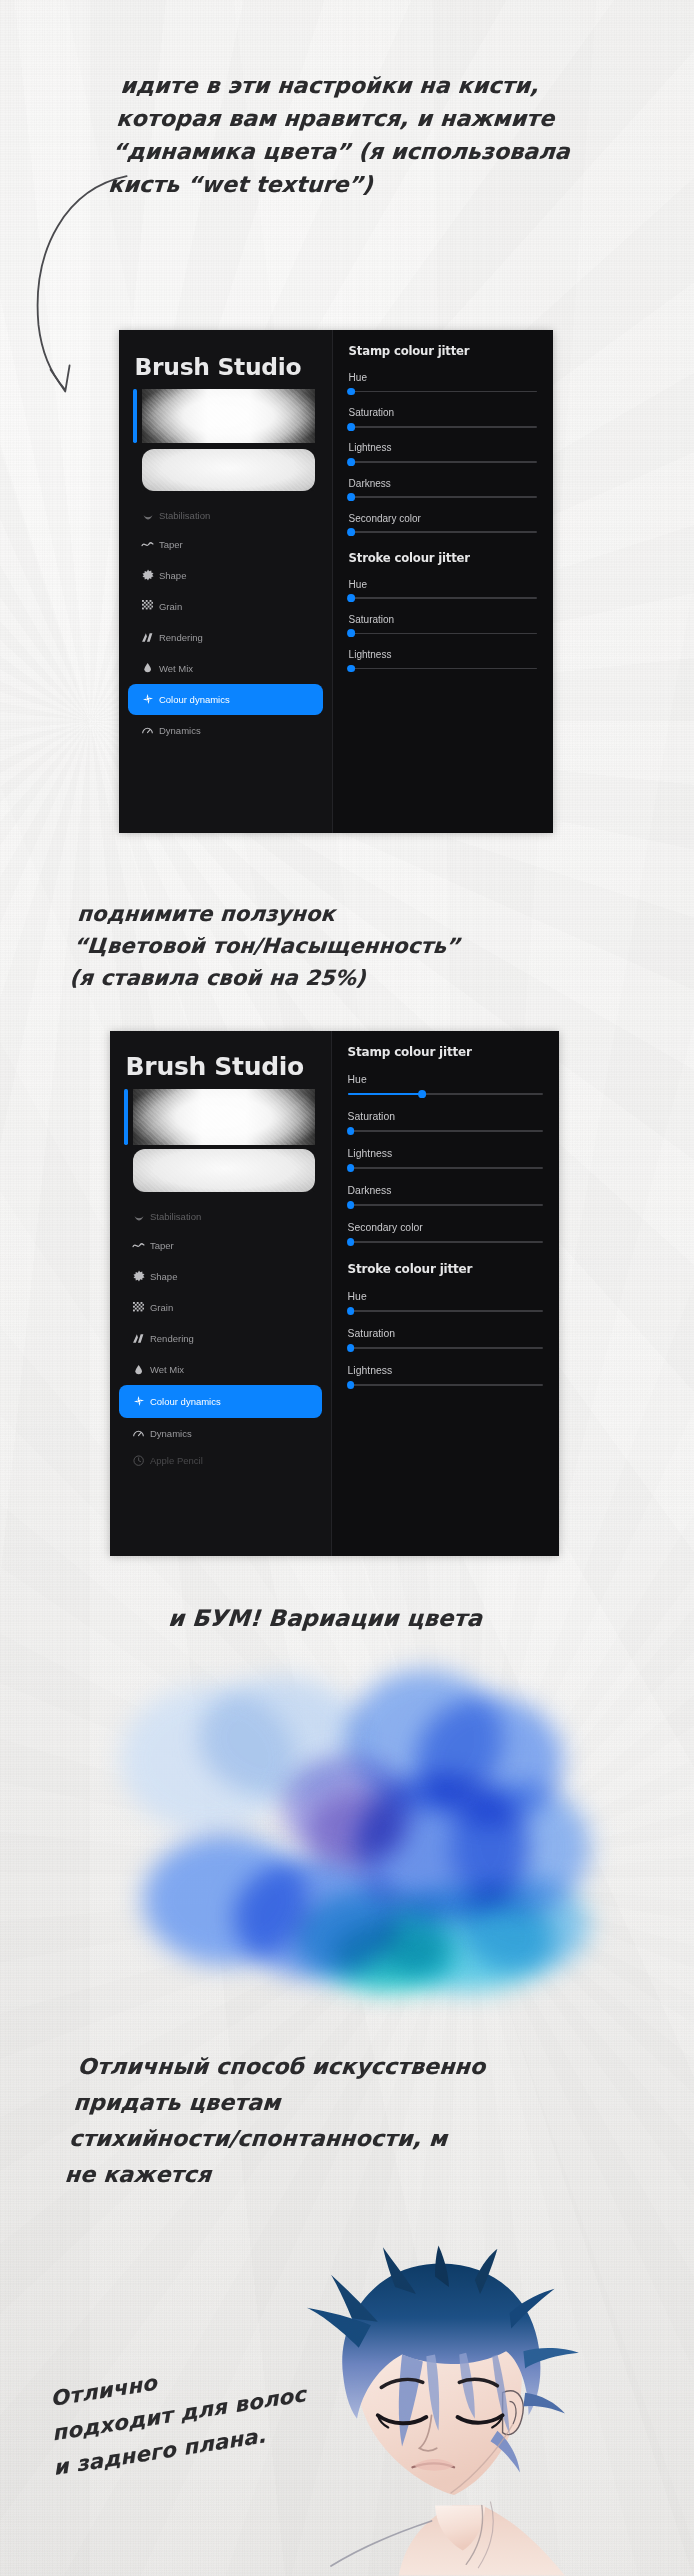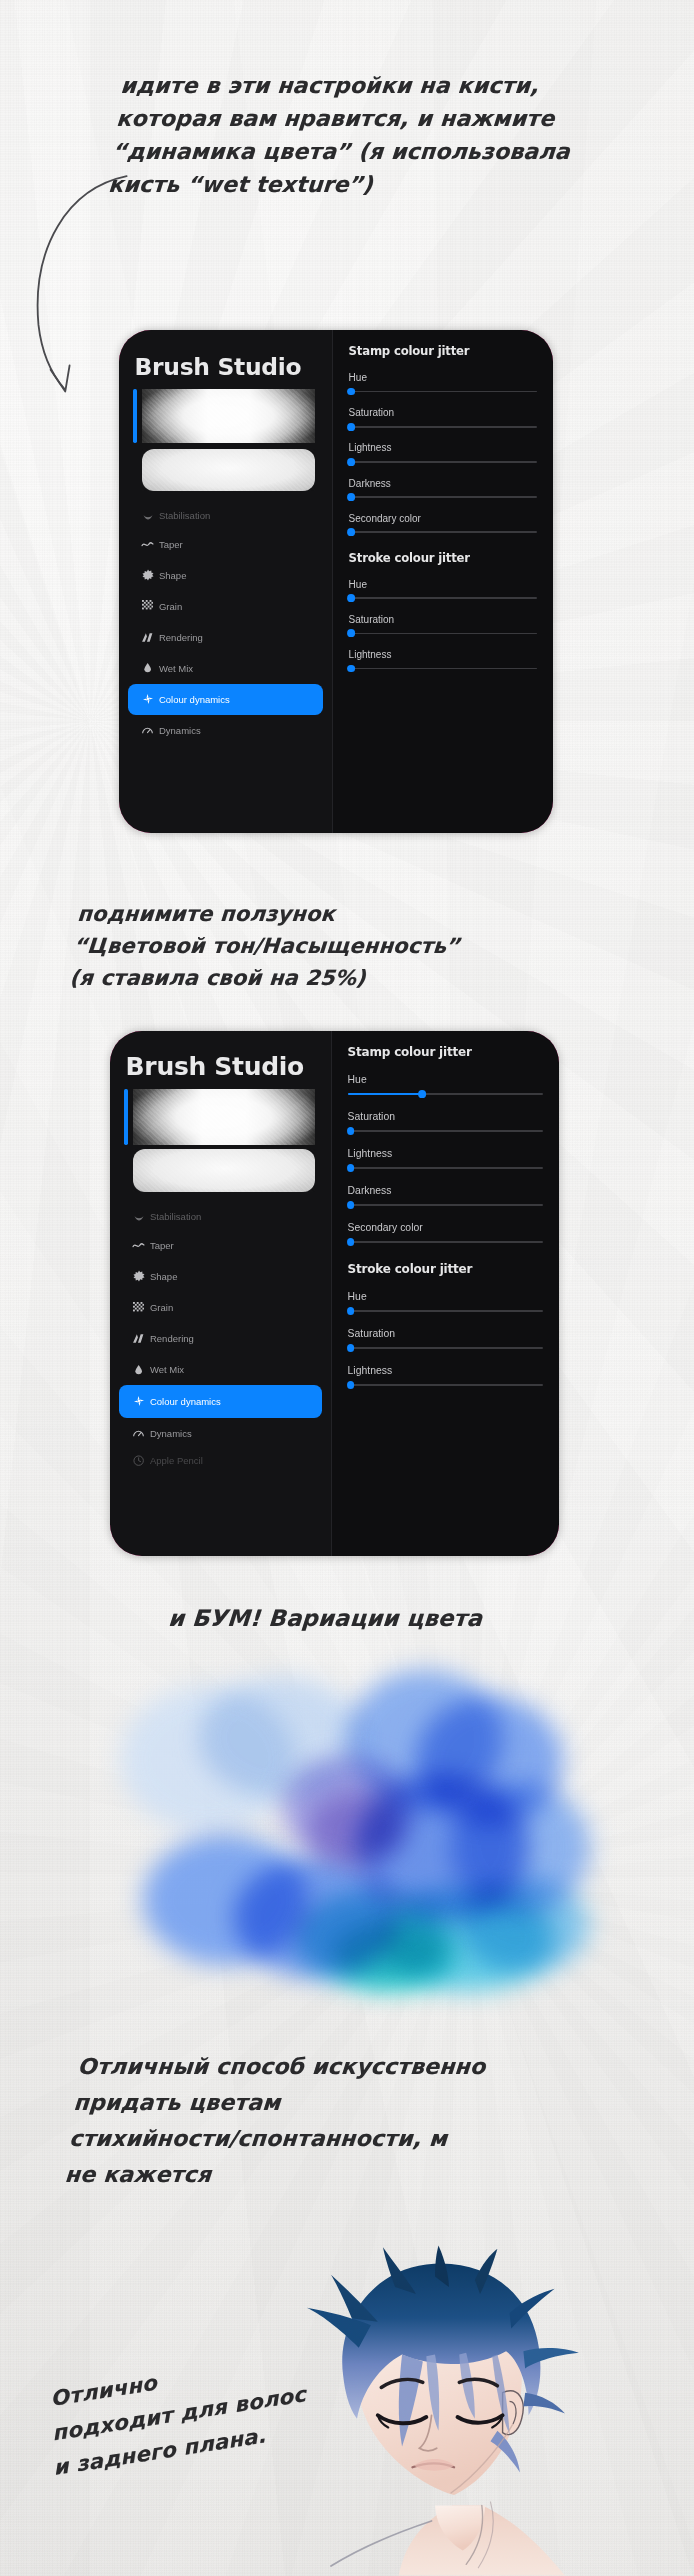--- a/index.html
+++ b/index.html
@@ -53,21 +53,20 @@
   .arrow-svg { position:absolute; z-index:3; pointer-events:none; }
 
   
   .panel {
     position: absolute;
     background: #ec4899;
     overflow: hidden;
     display: flex;
     box-shadow: 0 0.9px 8.7px rgba(0,0,0,.25);
     z-index: 4;
-    border-radius: 32px;
   }
   .panel-left {
     background: #131315;
     position: relative;
     flex: 0 0 auto;
     padding-top: 8.7px;
   }
   .panel-right {
     background: #0e0e10;
     position: relative;

